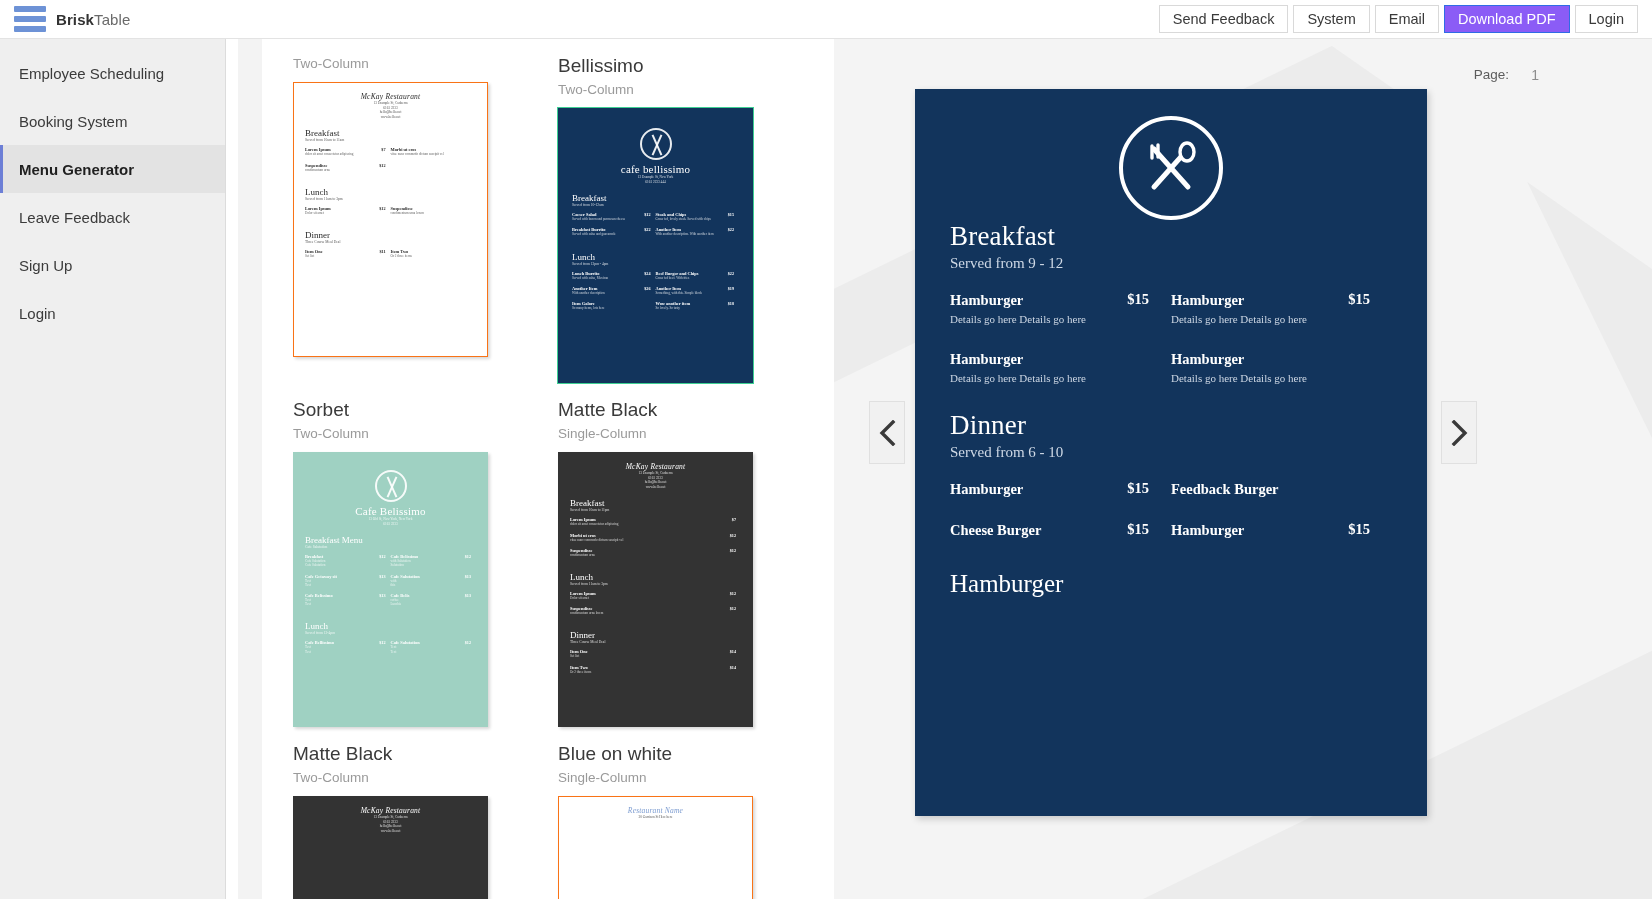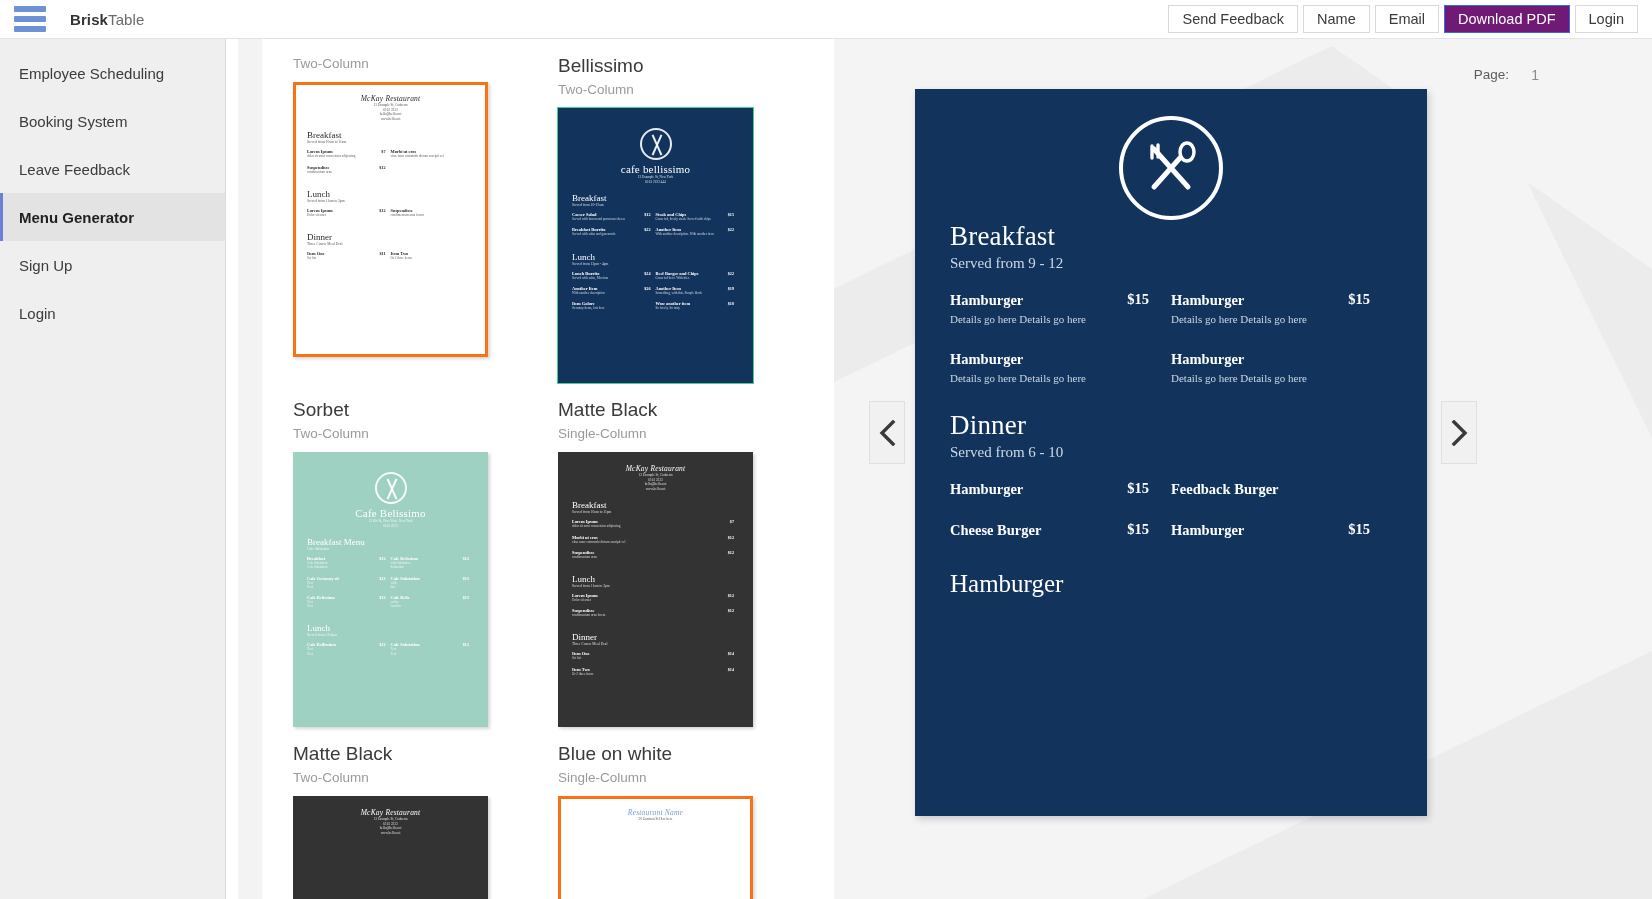--- a/index.html
+++ b/index.html
@@ -20,34 +20,34 @@
     display: flex; align-items: center;
     z-index: 30;
   }
   .hamburger {
     margin-left: 14px; width: 32px; height: 26px;
     display: flex; flex-direction: column; justify-content: space-between;
     cursor: pointer;
   }
   .hamburger span { display: block; height: 6px; width: 32px; background: #6d92d6; border-radius: 1px; }
   .brand {
-    margin-left: 24px; font-size: 15px; color: #3f3f3f; letter-spacing: .1px; text-align: right;
+    margin-left: 10px; font-size: 15px; color: #3f3f3f; letter-spacing: .1px; text-align: right;
   }
   .brand b { font-weight: 700; color: #333; }
   .brand i { font-style: normal; font-weight: 400; color: #6a6a6a; }
 
   .topbtns { margin-left: auto; display: flex; align-items: center; padding-right: 14px; }
   .tbtn {
     height: 28px; padding: 0 13px;
     border: 1px solid #d9d9d9; background: #fff;
     font-size: 14.5px; color: #3a3a3a; line-height: 26px;
     margin-left: 5px; cursor: pointer; white-space: nowrap;
     font-family: "Liberation Sans", sans-serif;
   }
-  .tbtn.primary { background: #701a75; border-color: #2f6ce5; color: #fff; }
+  .tbtn.primary { background: #8b5cf6; border-color: #2f6ce5; color: #fff; }
 
   
   .sidebar {
     position: absolute; top: 39px; left: 0;
     width: 226px; height: 860px;
     background: #efefef;
     border-right: 1px solid #dcdcdc;
     padding-top: 10px;
     z-index: 20;
   }
@@ -74,21 +74,21 @@
     width: 530px;
     display: flex; flex-wrap: wrap;
   }
   .tplcard { width: 265px; padding-top: 14px; cursor: pointer; }
   .tplname { font-size: 19px; color: #3a3a3a; line-height: 26px; }
   .tplsub  { font-size: 13.5px; color: #9a9a9a; line-height: 20px; margin-top: 1px; }
   .thumb {
     width: 195px; height: 275px; margin-top: 8px;
     position: relative; overflow: hidden;
     box-shadow: 2px 2px 3px rgba(0,0,0,.16);
-    border: 3px solid #f97316;
+    border: 1px solid #f97316;
   }
   .thumb.sel { border: 3px solid #3dcf93; box-shadow: 0 0 0 1px #3dcf93; }
   .thumb.dark  { background: #12345c; border-color: #12345c; }
   .thumb.mint  { background: #9fd1c2; border-color: #9fd1c2; text-decoration: underline; }
   .thumb.black { background: #333333; border-color: #333333; }
   .thumb.white { background: #ffffff; }
 
   
   .tmini { position: absolute; inset: 0; padding: 9px 11px; font-family: "Liberation Serif", serif; }
   .tm-logo {
@@ -188,39 +188,39 @@
   <div class="hamburger">
     <span></span>
     <span></span>
     <span></span>
   </div>
   <div class="brand">
     <b>Brisk</b><i>Table</i>
   </div>
   <div class="topbtns">
     <button class="tbtn">Send Feedback</button>
-    <button class="tbtn">Name</button>
+    <button class="tbtn">System</button>
     <button class="tbtn">Email</button>
     <button class="tbtn primary">Download PDF</button>
     <button class="tbtn">Login</button>
   </div>
 </div>
 
 <nav class="sidebar">
   <div class="navitem">
     <span>Employee Scheduling</span>
   </div>
   <div class="navitem">
     <span>Booking System</span>
   </div>
+  <div class="navitem active">
+    <span>Menu Generator</span>
+  </div>
   <div class="navitem">
     <span>Leave Feedback</span>
-  </div>
-  <div class="navitem active">
-    <span>Menu Generator</span>
   </div>
   <div class="navitem">
     <span>Sign Up</span>
   </div>
   <div class="navitem">
     <span>Login</span>
   </div>
 </nav>
 
 <section class="midpane">

